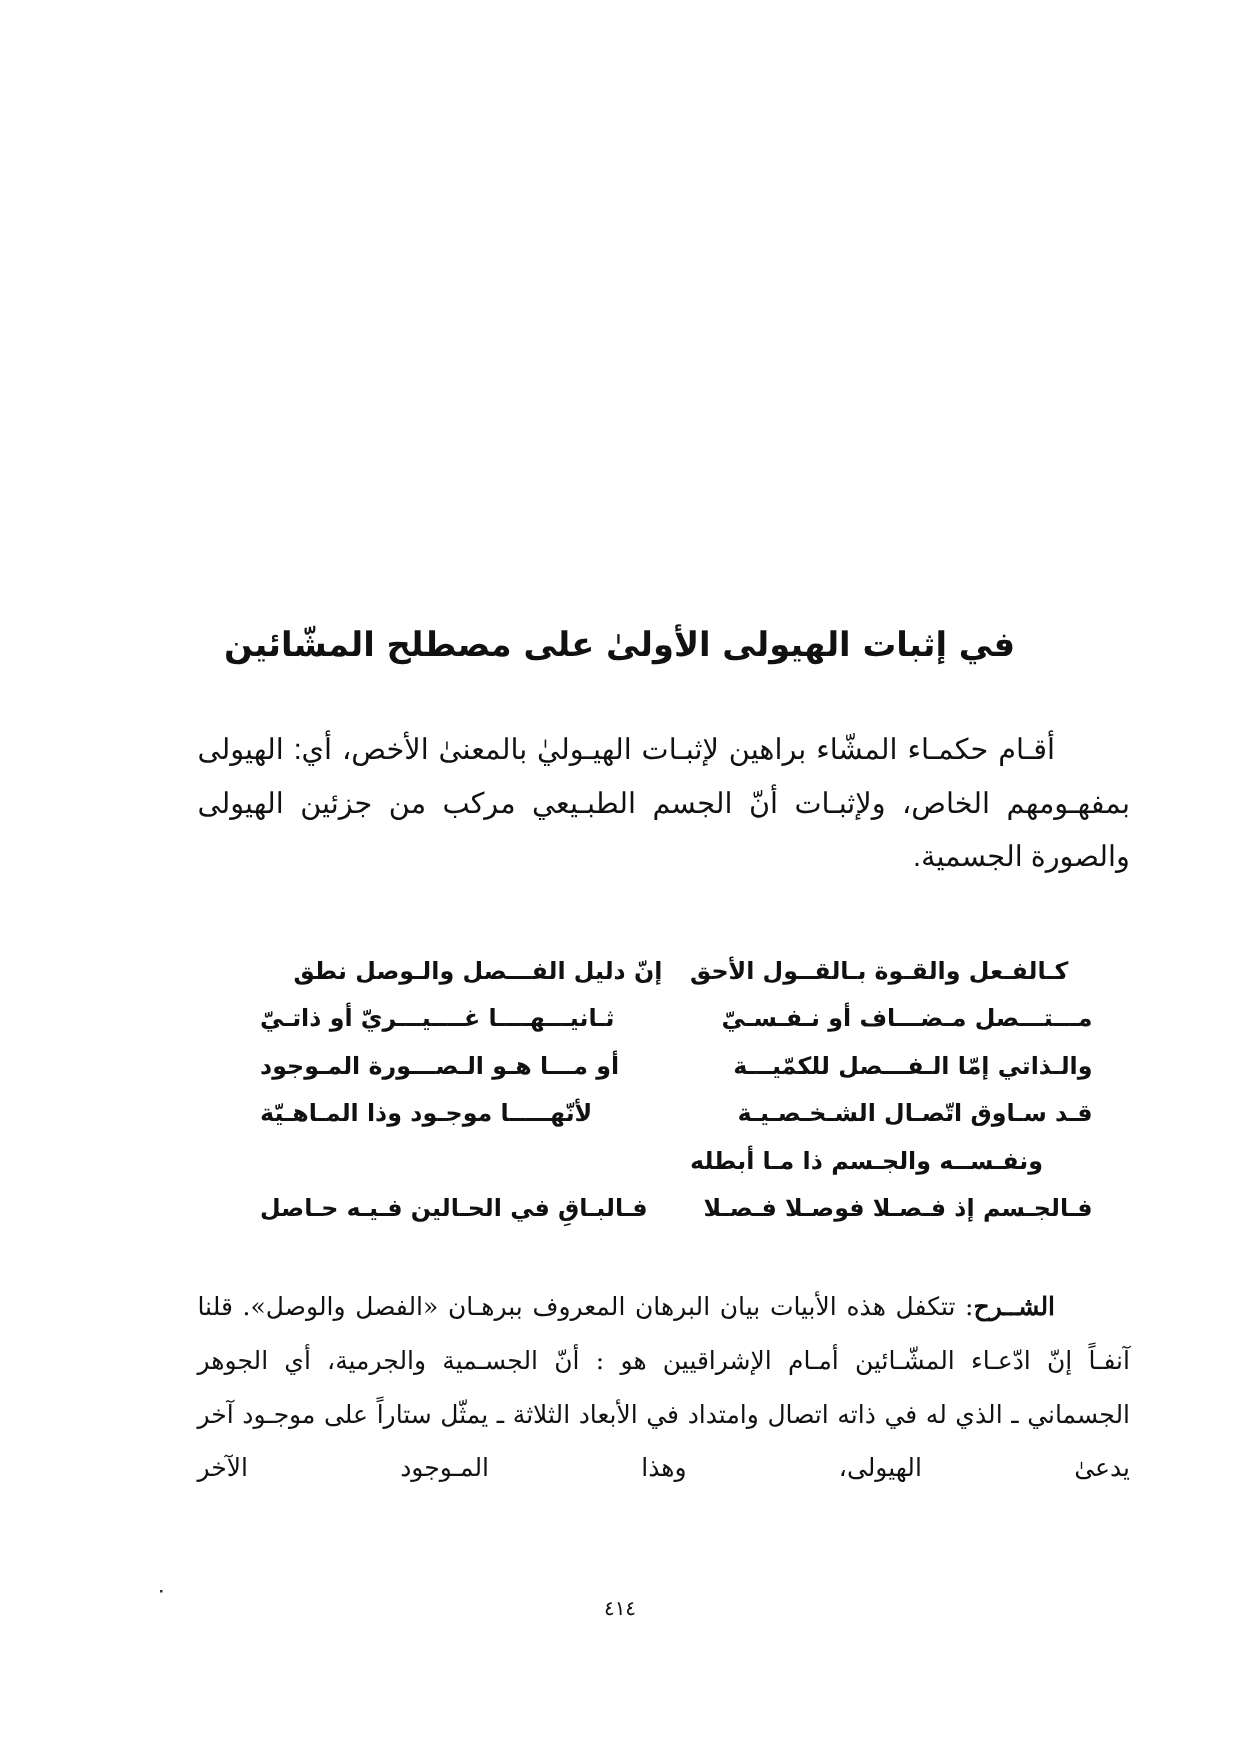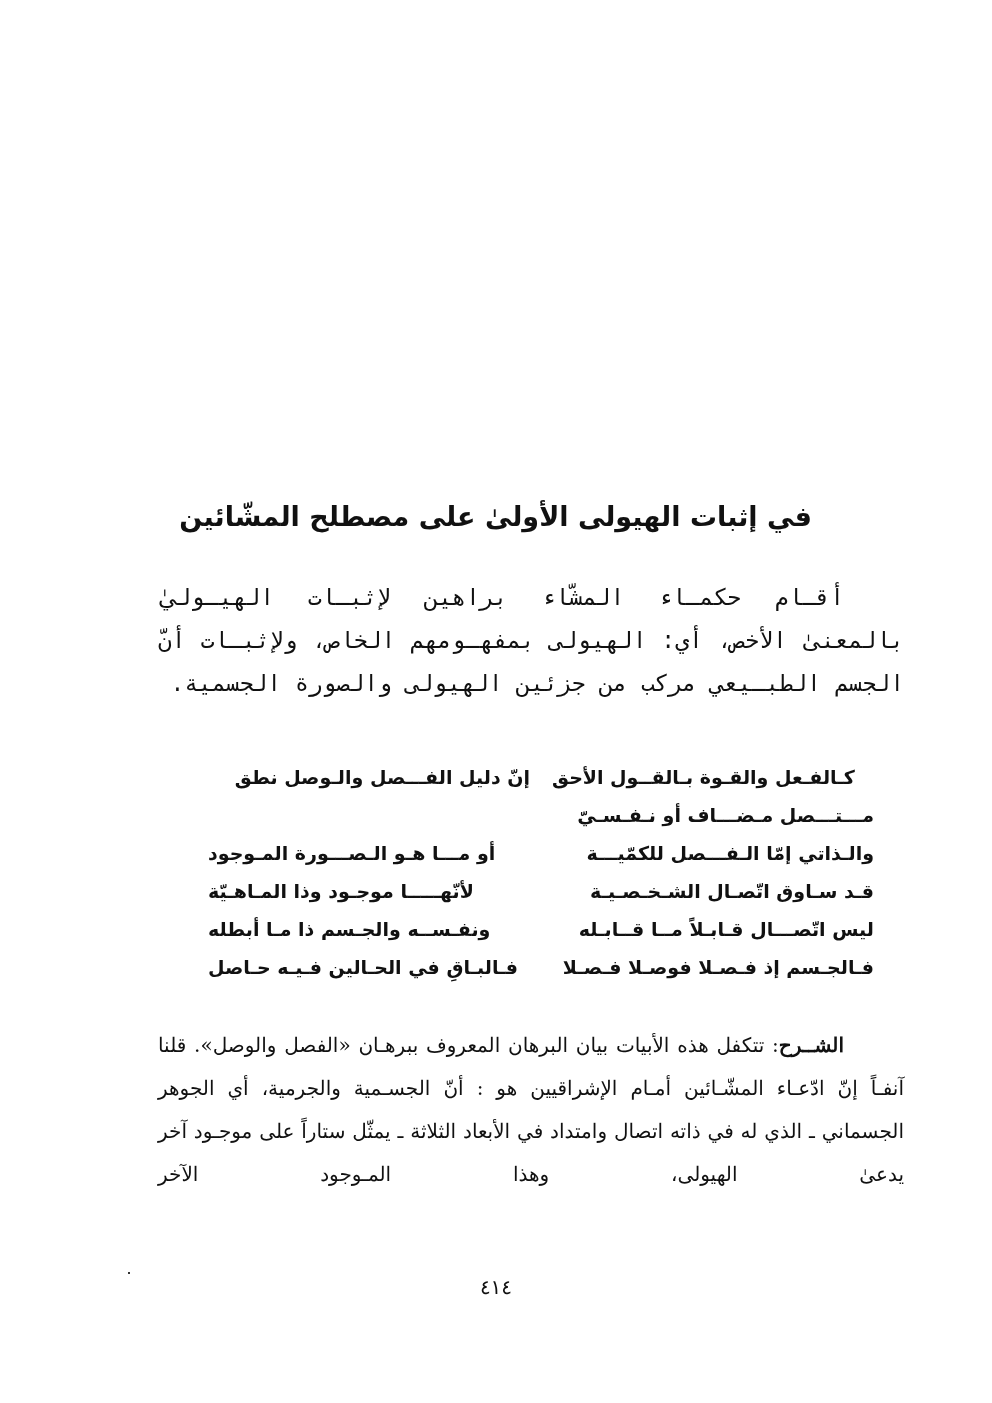--- a/index.html
+++ b/index.html
@@ -36,21 +36,21 @@
       white-space: nowrap;
     }
     .intro {
       position: absolute;
       left: 158px;
       width: 746px;
       top: 578px;
       direction: rtl;
       text-align: justify;
       text-align-last: right;
-      font-family: Liberation Mono, monospace;
+      font-family: Liberation Sans, sans-serif;
       font-size: 23px;
       line-height: 43px;
     }
     .intro p, .commentary p {
       margin: 0;
       text-indent: 60px;
     }
     .poem {
       position: absolute;
       left: 208px;
@@ -94,21 +94,21 @@
       font-weight: bold;
     }
     .page-number {
       position: absolute;
       left: 446px;
       width: 100px;
       top: 1272px;
       text-align: center;
       direction: rtl;
       font-family: "DejaVu Serif", "Liberation Serif", serif;
-      font-size: 20px;
+      font-size: 16px;
       line-height: 30px;
     }
     .speck {
       position: absolute;
       width: 2px;
       height: 2px;
       background: #333;
     }
   </style>
 </head>
@@ -122,31 +122,31 @@
     <p>أقـام حكمـاء المشّاء براهين لإثبـات الهيـوليٰ بالمعنىٰ الأخص، أي: الهيولى بمفهـومهم الخاص، ولإثبـات أنّ الجسم الطبـيعي مركب من جزئين الهيولى والصورة الجسمية.</p>
   </div>
 
   <div class="poem">
     <div class="verse">
       <span class="hemistich second">كـالفـعل والقـوة بـالقــول الأحق</span>
       <span class="hemistich">إنّ دليل الفـــصل والـوصل نطق</span>
     </div>
     <div class="verse">
       <span class="hemistich">مـــتـــصل مـضـــاف أو نـفـسـيّ</span>
+      <span class="hemistich second">ثـانيـــهــــا غــــيـــريّ أو ذاتـيّ</span>
     </div>
     <div class="verse">
       <span class="hemistich">والـذاتي إمّا الـفـــصل للكمّيـــة</span>
       <span class="hemistich second">أو مـــا هـو الـصـــورة المـوجود</span>
     </div>
     <div class="verse">
       <span class="hemistich">قـد سـاوق اتّصـال الشـخـصـيـة</span>
       <span class="hemistich second">لأنّهـــــا موجـود وذا المـاهـيّة</span>
     </div>
     <div class="verse">
-      <span class="hemistich">ليس اتّصـــال قـابـلاً مــا قــابـله</span>
       <span class="hemistich second">ونفـســه والجـسم ذا مـا أبطله</span>
     </div>
     <div class="verse">
       <span class="hemistich">فـالجـسم إذ فـصـلا فوصـلا فـصـلا</span>
       <span class="hemistich second">فـالبـاقِ في الحـالين فـيـه حـاصل</span>
     </div>
   </div>
 
   <div class="commentary">
     <p><span class="lead-word">الشــرح</span><span>: تتكفل هذه الأبيات بيان البرهان المعروف ببرهـان «الفصل والوصل». قلنا آنفـاً إنّ ادّعـاء المشّـائين أمـام الإشراقيين هو : أنّ الجسـمية والجرمية، أي الجوهر الجسماني ـ الذي له في ذاته اتصال وامتداد في الأبعاد الثلاثة ـ يمثّل ستاراً على موجـود آخر يدعىٰ الهيولى، وهذا المـوجود الآخر</span></p>

